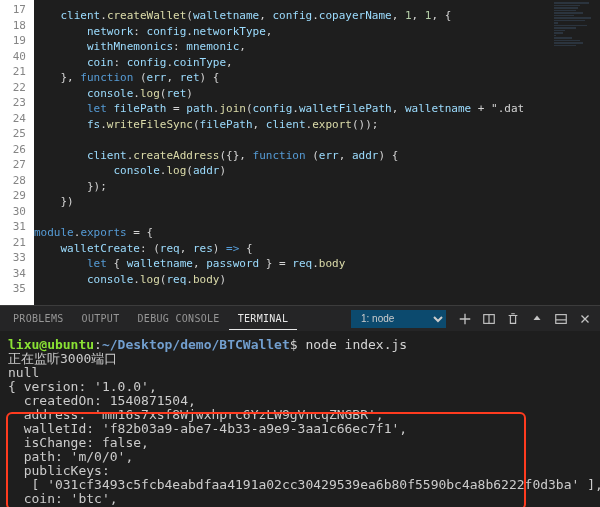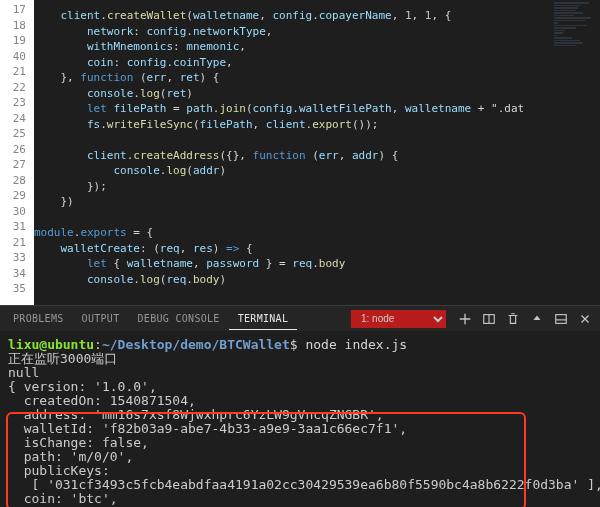--- a/index.html
+++ b/index.html
@@ -82,21 +82,21 @@
     color: #e7e7e7;
     border-bottom: 1px solid #e7e7e7;
   }
   .panel-right {
     margin-left: auto;
     display: flex;
     align-items: center;
     gap: 2px;
   }
   .dropdown {
-    background: #b91c1c;
+    background: #0c4a6e;
     color: #cccccc;
     border: none;
     font-size: 10px;
     padding: 2px 6px;
     width: 95px;
     height: 18px;
     margin-right: 6px;
   }
   .icon-btn {
     width: 22px;

